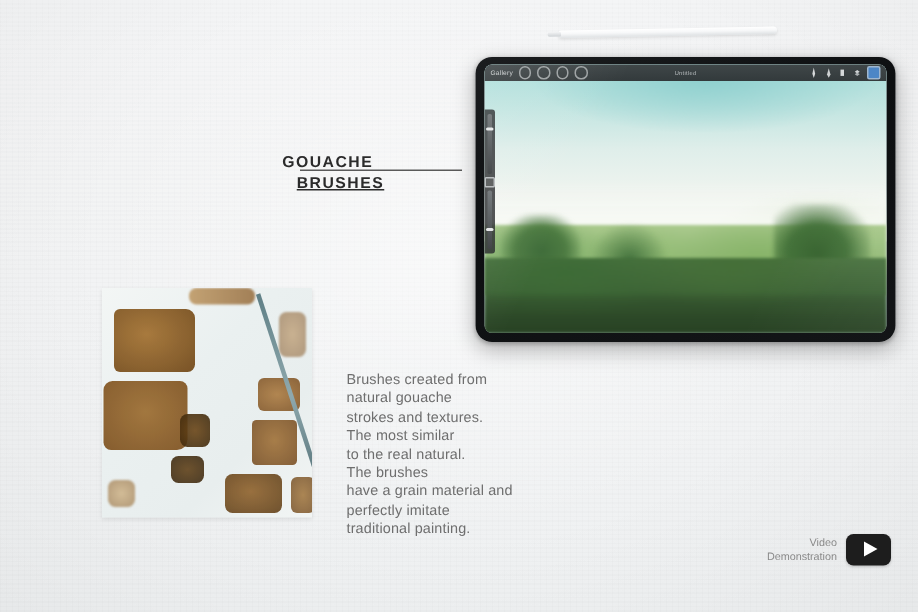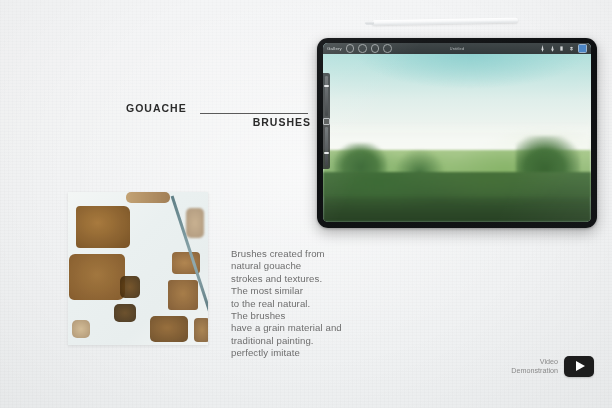--- a/index.html
+++ b/index.html
@@ -28,22 +28,22 @@
   }
 
   
   #heading{
     position:absolute;left:126px;top:101px;width:185px;
   }
   .head-line{
     font-size:10.5px;letter-spacing:1.0px;color:#2b2b2b;
     font-weight:600;line-height:14px;
   }
-  #head-l1{ text-align:left; padding-left:0px;}
-  #head-l2{ text-align:right; padding-left:17px;}
+  #head-l1{ text-align:center; padding-left:0px;}
+  #head-l2{ text-align:center; padding-left:17px;text-decoration:underline;}
   #head-rule{
     position:absolute;left:200px;top:113px;width:108px;height:1px;
     background:#5a5a5a;
   }
 
   
   #swatch-photo{
     position:absolute;left:68px;top:192px;width:140px;height:153px;
     overflow:hidden;
     background:#eef2f2;
@@ -253,22 +253,22 @@
 </div>
 
 <div id="body-copy">
   <div>Brushes created from</div>
   <div>natural gouache</div>
   <div>strokes and textures.</div>
   <div>The most similar</div>
   <div>to the real natural.</div>
   <div>The brushes</div>
   <div>have a grain material and</div>
+  <div>perfectly imitate</div>
   <div>traditional painting.</div>
-  <div>perfectly imitate</div>
 </div>
 
 <div id="video-demo">
   <div id="video-label">
     <div>Video</div>
     <div>Demonstration</div>
   </div>
   <div id="play-button">
     <div id="play-tri"></div>
   </div>

